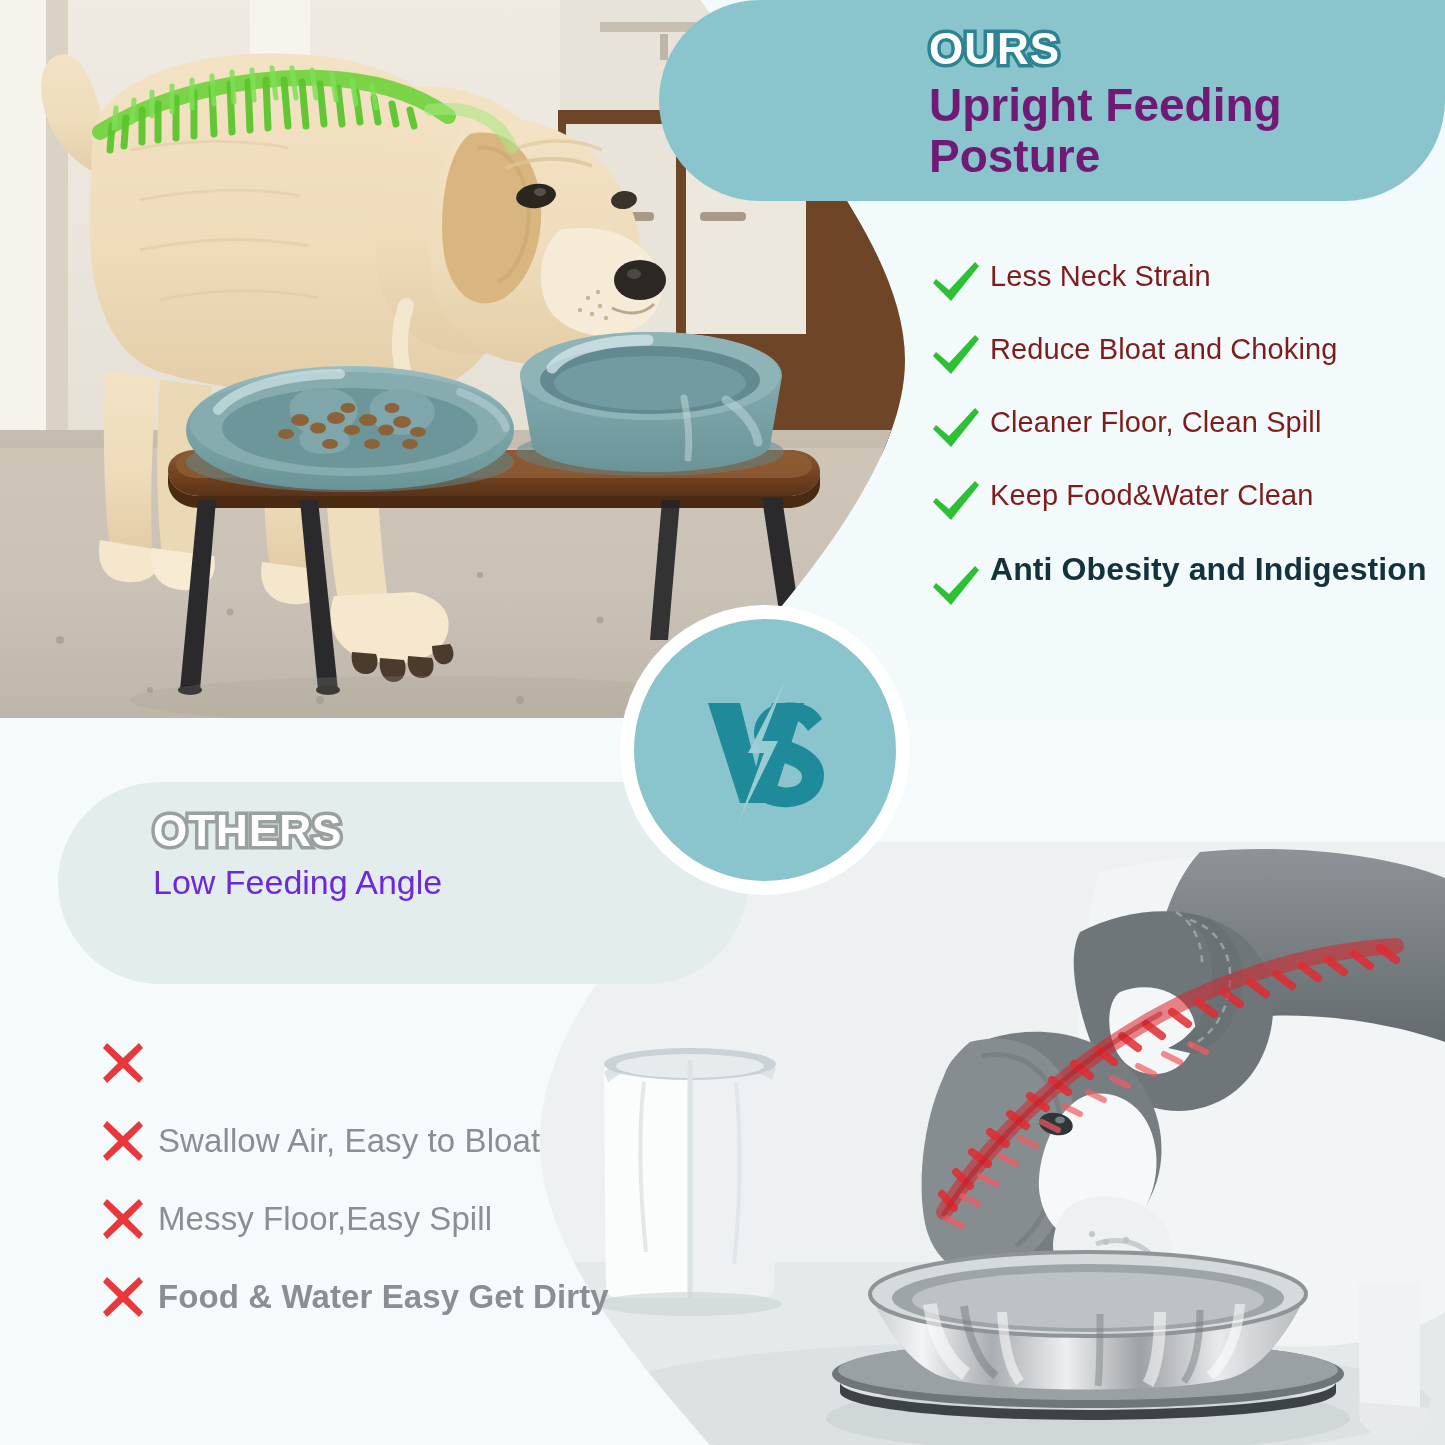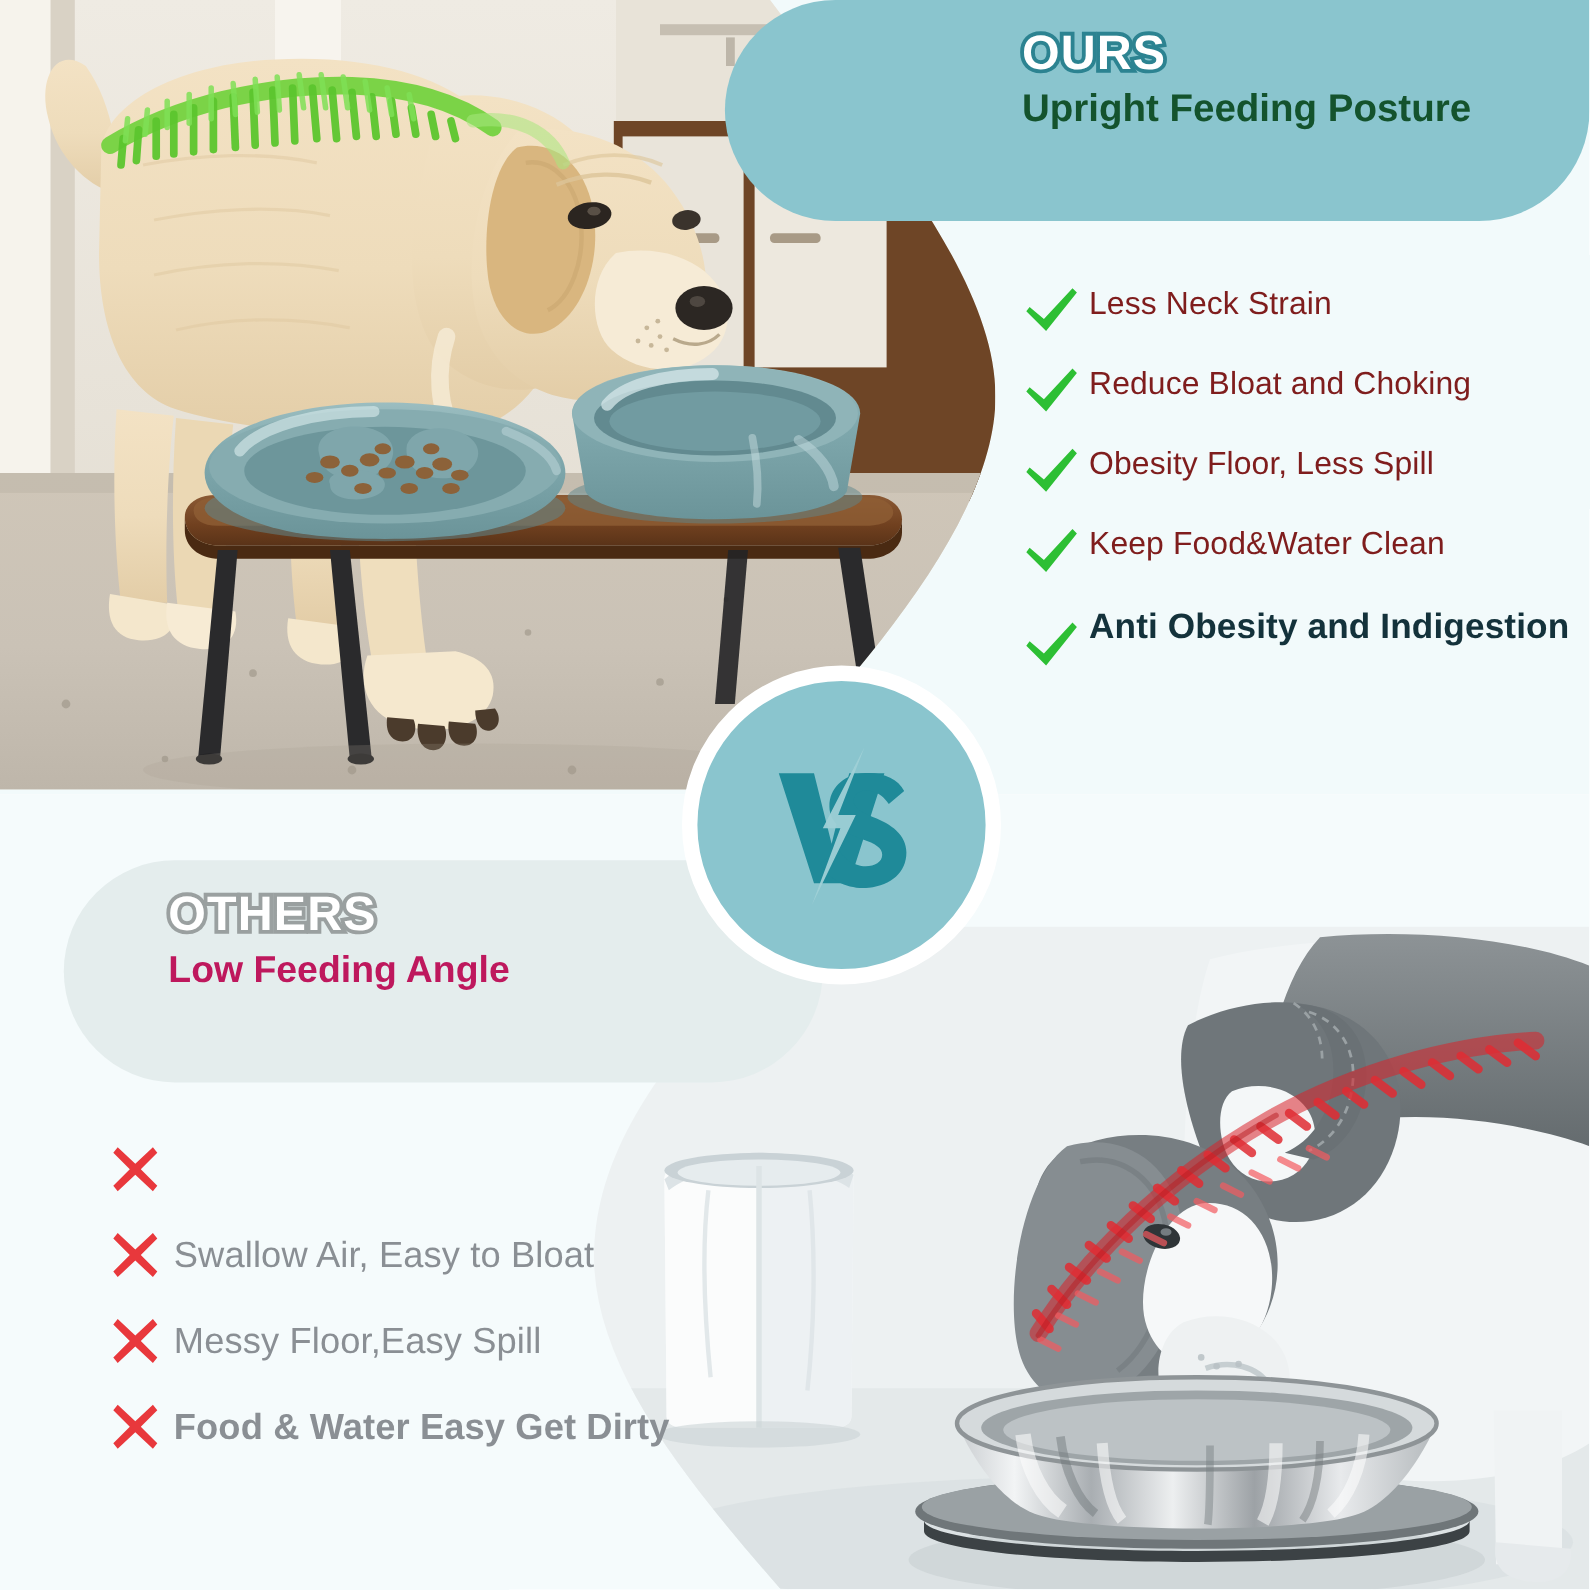--- a/index.html
+++ b/index.html
@@ -35,21 +35,21 @@
     padding:26px 0 0 270px;
   }
   .ours-title{
     font-size:44px;font-weight:bold;letter-spacing:1px;color:#ffffff;
     line-height:1.05;
     -webkit-text-stroke:7px #2C8391;
     paint-order:stroke fill;
     text-align:left;
   }
   .ours-sub{
-    margin-top:8px;font-size:35px;font-weight:bold;color:#14532d;line-height:1.1;
+    margin-top:8px;font-size:46px;font-weight:bold;color:#701a75;line-height:1.1;
   }
 
   
   .pros{position:absolute;left:930px;top:258px;width:512px;}
   .pro-row{display:flex;align-items:flex-start;margin-bottom:27px;}
   .pro-row:last-child{margin-bottom:0;}
   .check-icon{flex:0 0 auto;width:52px;height:44px;margin-right:8px;margin-top:2px;}
   .pro-label{
     font-size:29px;color:#7f1d1d;line-height:1.18;letter-spacing:.1px;
     padding-top:1px;
@@ -80,21 +80,21 @@
     box-sizing:border-box;
     padding:26px 0 0 95px;
   }
   .others-title{
     font-size:44px;font-weight:bold;letter-spacing:1px;color:#ffffff;
     line-height:1.05;
     -webkit-text-stroke:7px #9AA0A0;
     paint-order:stroke fill;
   }
   .others-sub{
-    margin-top:10px;font-size:34px;font-weight:bold;color:#be185d;line-height:1.1;
+    margin-top:10px;font-size:34px;font-weight:normal;color:#6d28d9;line-height:1.1;
   }
 
   
   .cons{position:absolute;left:100px;top:1040px;width:620px;}
   .con-row{display:flex;align-items:center;margin-bottom:32px;}
   .con-row:last-child{margin-bottom:0;font-weight:bold;}
   .x-icon{flex:0 0 auto;width:46px;height:46px;margin-right:12px;}
   .con-label{font-size:33px;color:#8A8F94;line-height:1.15;letter-spacing:.1px;}
 
   
@@ -417,21 +417,21 @@
       </span>
       <span class="pro-label">Reduce Bloat and Choking</span>
     </div>
 
     <div class="pro-row">
       <span class="check-icon">
         <svg viewBox="0 0 52 44" width="52" height="44" aria-hidden="true">
           <path d="M3,23 L6,19 L19,30 L45,2 L49,6 L21,41 Z" fill="#2DBF34"></path>
         </svg>
       </span>
-      <span class="pro-label">Obesity Floor, Less Spill</span>
+      <span class="pro-label">Cleaner Floor, Clean Spill</span>
     </div>
 
     <div class="pro-row">
       <span class="check-icon">
         <svg viewBox="0 0 52 44" width="52" height="44" aria-hidden="true">
           <path d="M3,23 L6,19 L19,30 L45,2 L49,6 L21,41 Z" fill="#2DBF34"></path>
         </svg>
       </span>
       <span class="pro-label">Keep Food&amp;Water Clean</span>
     </div>

